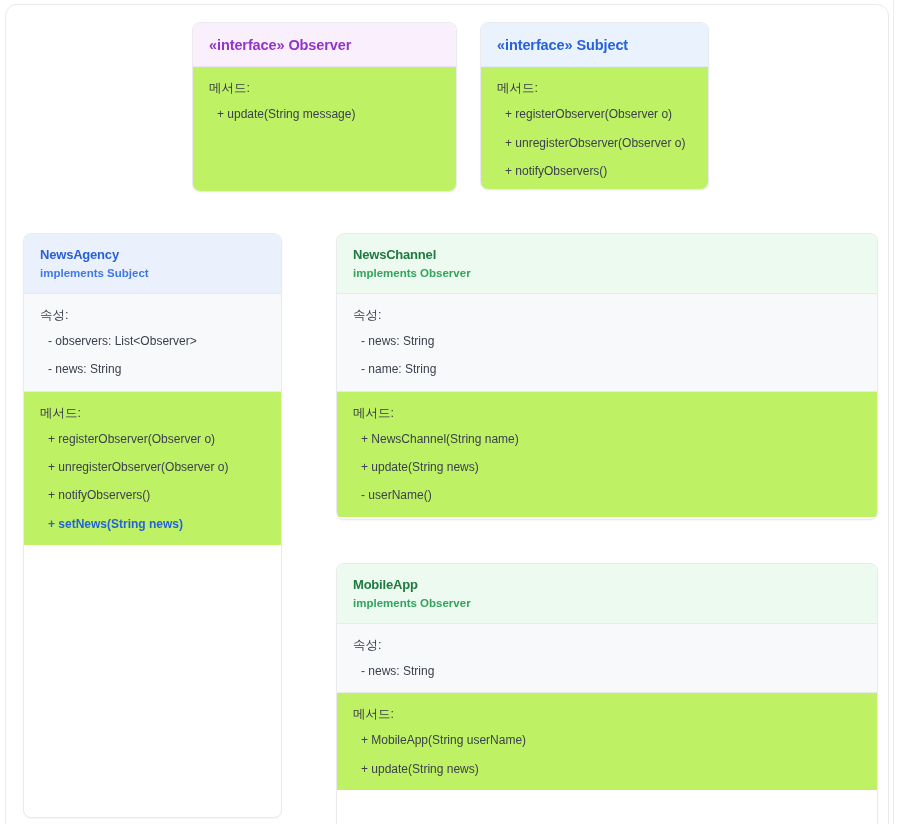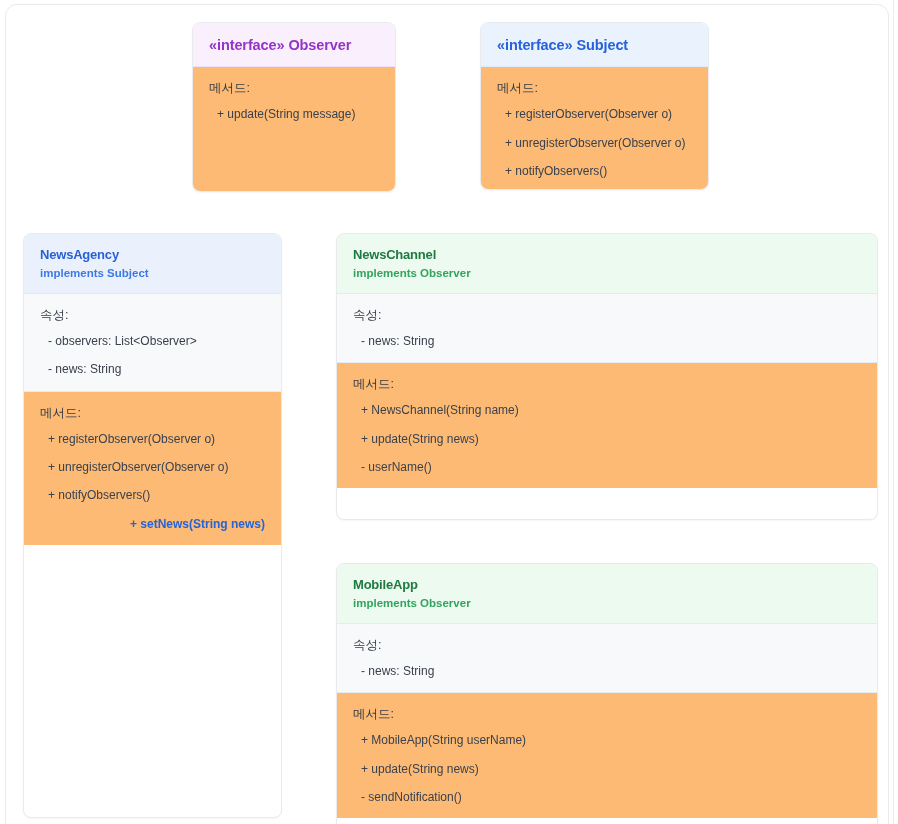--- a/index.html
+++ b/index.html
@@ -85,45 +85,44 @@
 
   
   .compartment {
     padding: 14px 16px 14px 16px;
     box-sizing: border-box;
   }
   .compartment.attrs {
     background: #f8f9fb;
     border-bottom: 1px solid #e8eaee;
   }
-  .compartment.ops { background: #fdba74; }
+  .compartment.ops { background: #bef264; }
 
   .comp-label {
     font-size: 12.5px;
     color: #333a45;
     font-weight: 400;
     margin: 0 0 11px 0;
     line-height: 1.2;
   }
   .member {
     font-size: 12px;
     color: #3a414c;
     line-height: 1.2;
     margin: 0 0 14px 8px;
     white-space: nowrap;
   }
   .member:last-child { margin-bottom: 0; }
   .member.highlight {
     color: #2563d9;
     font-weight: 700;
-    text-align: right;
-  }
-
-  
-  #box-observer      { left: 186px; top: 17px;  width: 204px; height: 170px; }
+  }
+
+  
+  #box-observer      { left: 186px; top: 17px;  width: 265px; height: 170px; }
   #box-subject       { left: 474px; top: 17px;  width: 229px; height: 168px; }
   #box-newsagency    { left:  17px; top: 228px; width: 259px; height: 585px; }
   #box-newschannel   { left: 330px; top: 228px; width: 542px; height: 287px; }
   #box-mobileapp     { left: 330px; top: 558px; width: 542px; height: 287px; }
 
   #box-observer .uml-body, #box-subject .uml-body { height: 100%; }
 </style>
 </head>
 <body>
 
@@ -171,20 +170,21 @@
   </div>
 
   <div class="uml-box" id="box-newschannel">
     <div class="uml-head green">
       <div class="cls-title green">NewsChannel</div>
       <div class="cls-sub green">implements Observer</div>
     </div>
     <div class="compartment attrs">
       <div class="comp-label">속성:</div>
       <div class="member">- news: String</div>
+      <div class="member">- name: String</div>
     </div>
     <div class="compartment ops">
       <div class="comp-label">메서드:</div>
       <div class="member">+ NewsChannel(String name)</div>
       <div class="member">+ update(String news)</div>
       <div class="member">- userName()</div>
     </div>
   </div>
 
   <div class="uml-box" id="box-mobileapp">
@@ -193,19 +193,18 @@
       <div class="cls-sub green">implements Observer</div>
     </div>
     <div class="compartment attrs">
       <div class="comp-label">속성:</div>
       <div class="member">- news: String</div>
     </div>
     <div class="compartment ops">
       <div class="comp-label">메서드:</div>
       <div class="member">+ MobileApp(String userName)</div>
       <div class="member">+ update(String news)</div>
-      <div class="member">- sendNotification()</div>
     </div>
   </div>
 
 </div>
 
 <div id="scroll-track"></div>
 
 </body></html>

